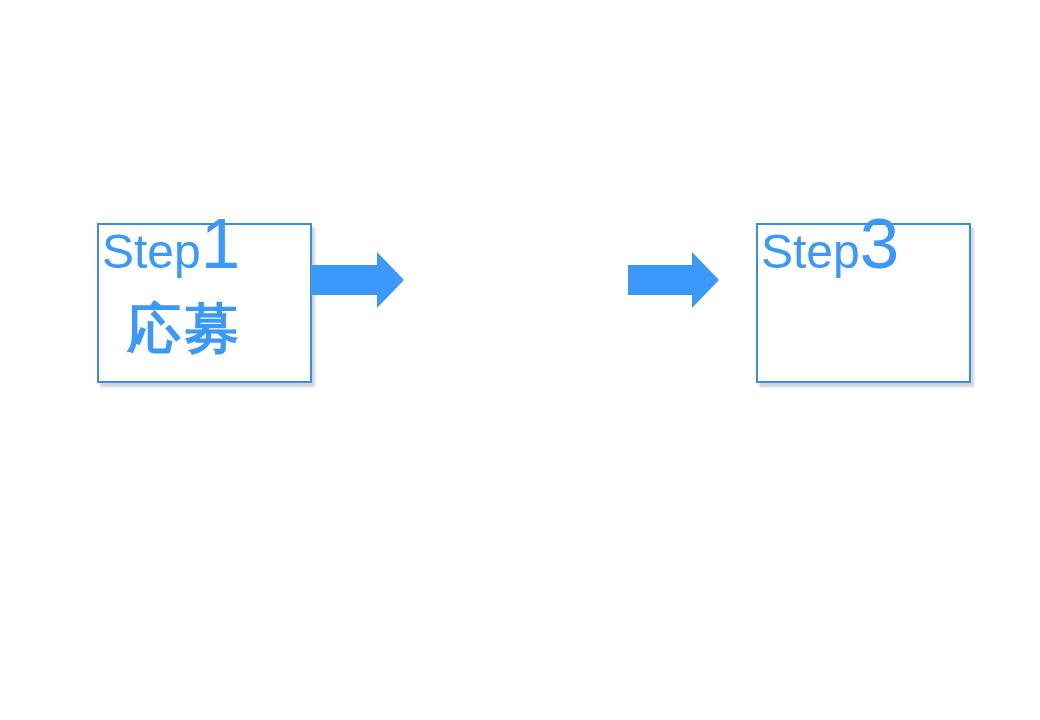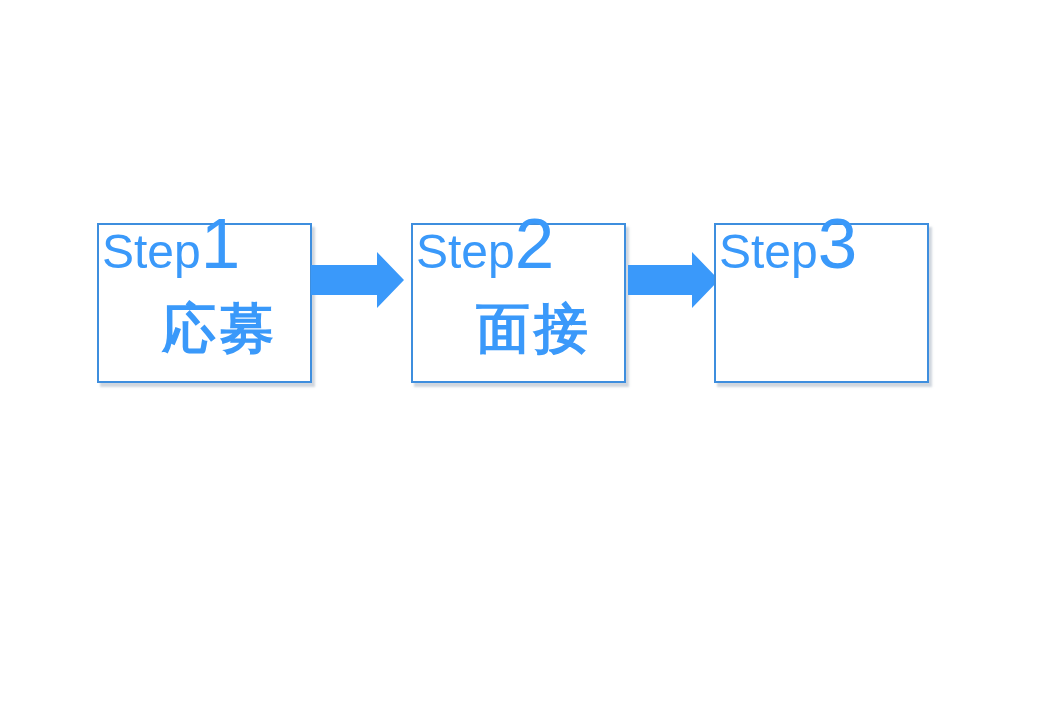--- a/index.html
+++ b/index.html
@@ -20,21 +20,21 @@
     top: 223px;
     width: 215px;
     height: 160px;
     box-sizing: border-box;
     border: 2.5px solid var(--border-color, #3E8EDE);
     background: #ffffff;
     box-shadow: 3px 4px 2px rgba(170, 180, 195, 0.55);
   }
   .step-box.pos-1 { left: 97px; }
   .step-box.pos-2 { left: 411px; }
-  .step-box.pos-3 { left: 714px; padding-left: 28px; }
+  .step-box.pos-3 { left: 756px; padding-left: 28px; }
 
   .step-title {
     position: absolute;
     left: 3px;
     top: -17px;
     line-height: 1;
     white-space: nowrap;
     color: var(--accent-color, #3A99FA);
   }
   .step-word {
@@ -46,21 +46,20 @@
   }
   .step-label {
     position: absolute;
     left: 28px;
     top: 76px;
     font-size: 54px;
     font-weight: 700;
     line-height: 1;
     letter-spacing: 4px;
     color: var(--accent-color, #3A99FA);
-    margin-left: 35px;
   }
   .flow-arrow {
     position: absolute;
     top: 250px;
   }
   .flow-arrow.pos-1 { left: 311px; }
   .flow-arrow.pos-2 { left: 628px; }
   .flow-arrow svg { display: block; }
   .flow-arrow polygon { fill: var(--accent-color, #3A99FA); }
 </style>
@@ -75,26 +74,20 @@
     </div>
     <div class="step-label">応募</div>
   </div>
 
   <div class="flow-arrow pos-1">
     <svg width="95" height="60" viewBox="0 0 95 60" aria-hidden="true">
       <polygon points="0,15 66,15 66,2 93,30 66,58 66,45 0,45"></polygon>
     </svg>
   </div>
 
-  <div class="step-box pos-2">
-    <div class="step-title">
-      <span class="step-word">Step</span><span class="step-num">2</span>
-    </div>
-    <div class="step-label">面接</div>
-  </div>
 
   <div class="flow-arrow pos-2">
     <svg width="93" height="60" viewBox="0 0 93 60" aria-hidden="true">
       <polygon points="0,15 64,15 64,2 91,30 64,58 64,45 0,45"></polygon>
     </svg>
   </div>
 
   <div class="step-box pos-3">
     <div class="step-title">
       <span class="step-word">Step</span><span class="step-num">3</span>

